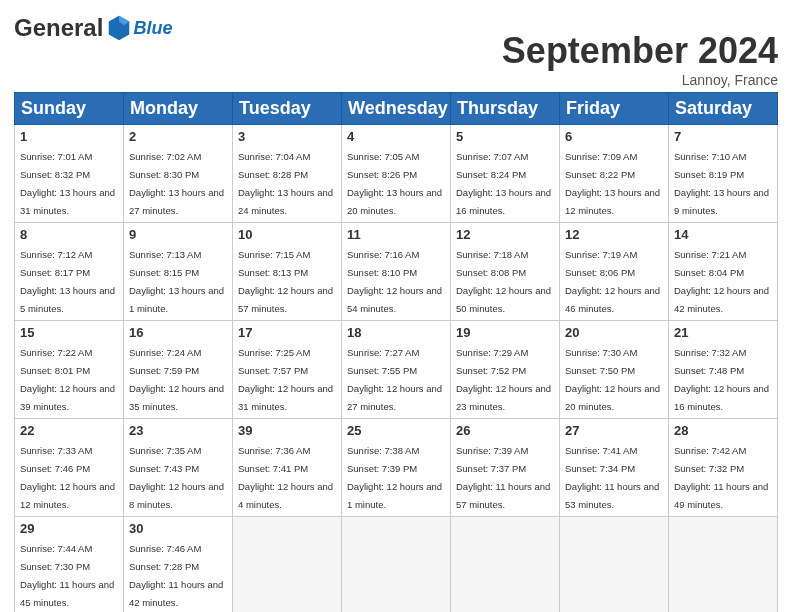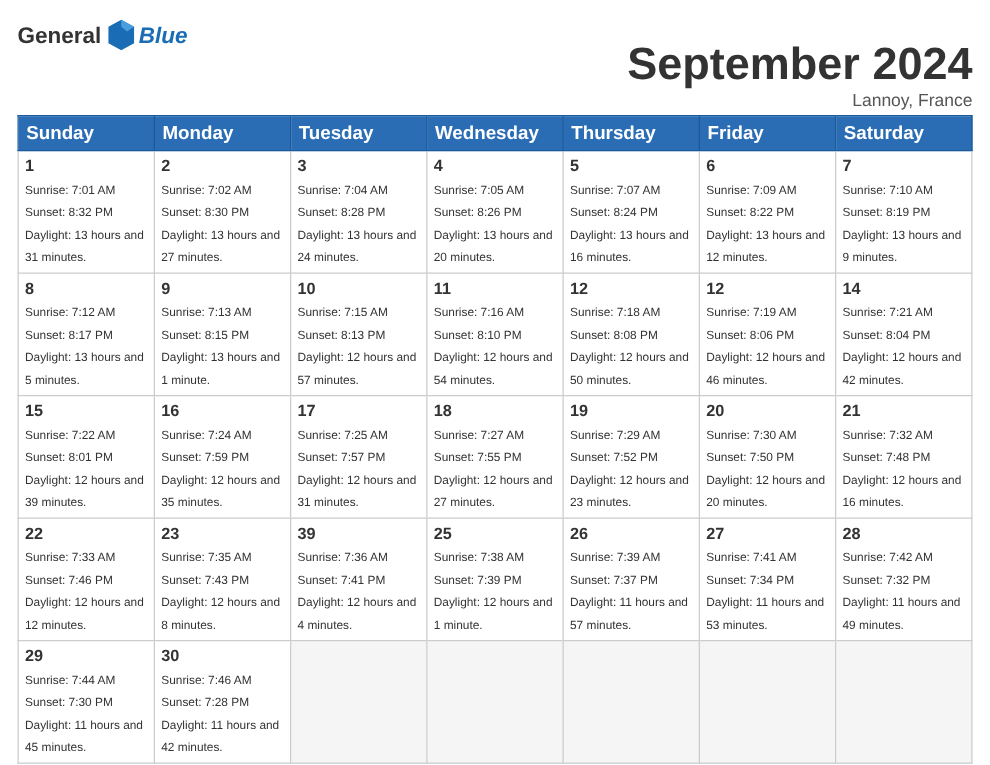--- a/index.html
+++ b/index.html
@@ -19,21 +19,21 @@
       justify-content: space-between;
       align-items: flex-start;
       margin-bottom: 4px;
     }
     .logo {
       display: flex;
       align-items: center;
       margin-top: 4px;
     }
     .logo-text-general {
-      font-size: 18px;
+      font-size: 24px;
       font-weight: bold;
       color: #333;
     }
     .logo-text-blue {
       font-size: 18px;
       font-weight: bold;
       color: #1a6cb5;
       font-style: italic;
     }
     .logo-icon {
@@ -57,21 +57,21 @@
     table {
       width: 100%;
       border-collapse: collapse;
       table-layout: fixed;
     }
     th {
       background-color: #2a6db5;
       color: #fff;
       text-align: left;
       padding: 5px 6px;
-      font-size: 15px;
+      font-size: 18px;
       font-weight: bold;
       border: 1px solid #1a5a9a;
     }
     td {
       border: 1px solid #ccc;
       vertical-align: top;
       padding: 4px 5px;
       height: 78px;
       background: #fff;
     }

